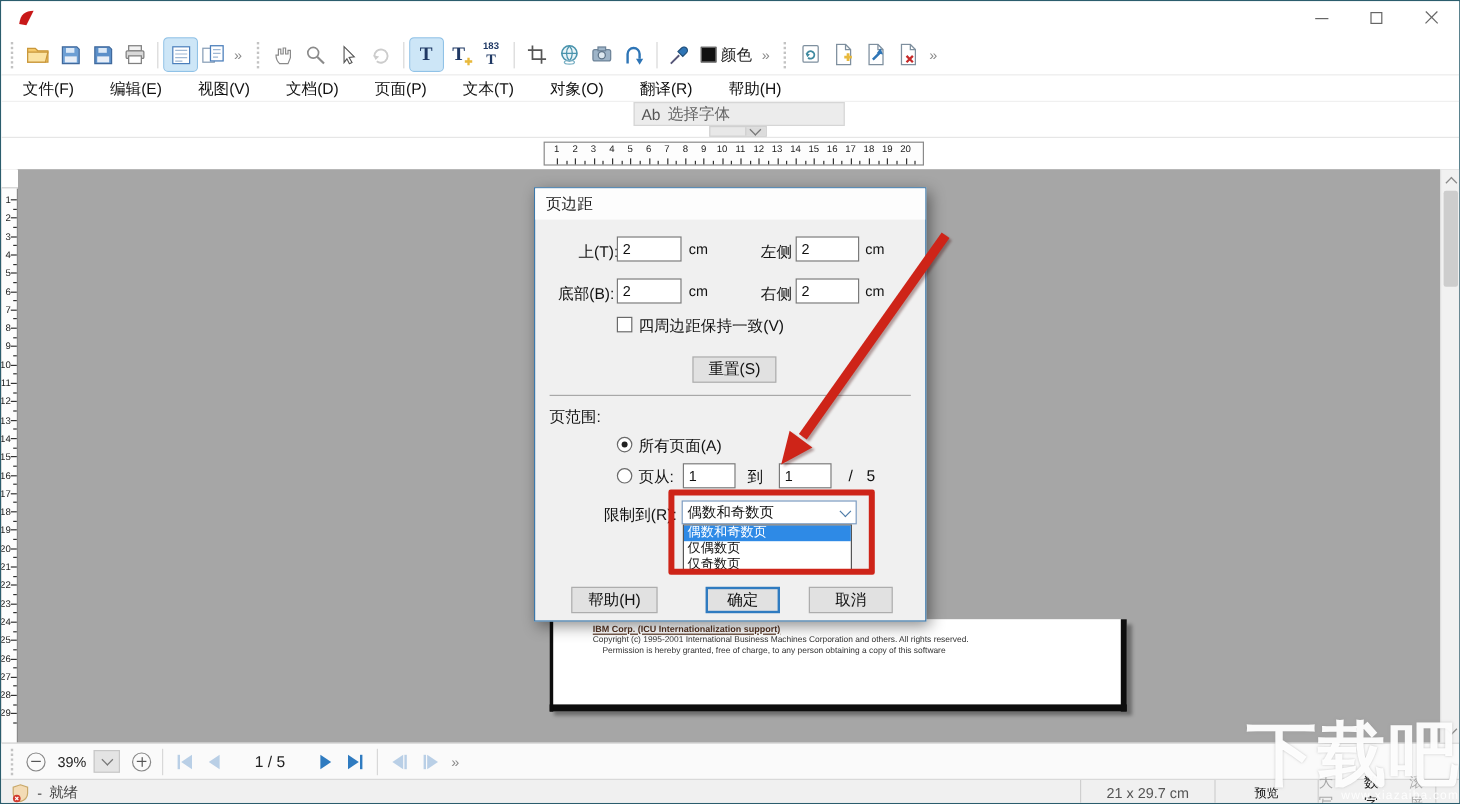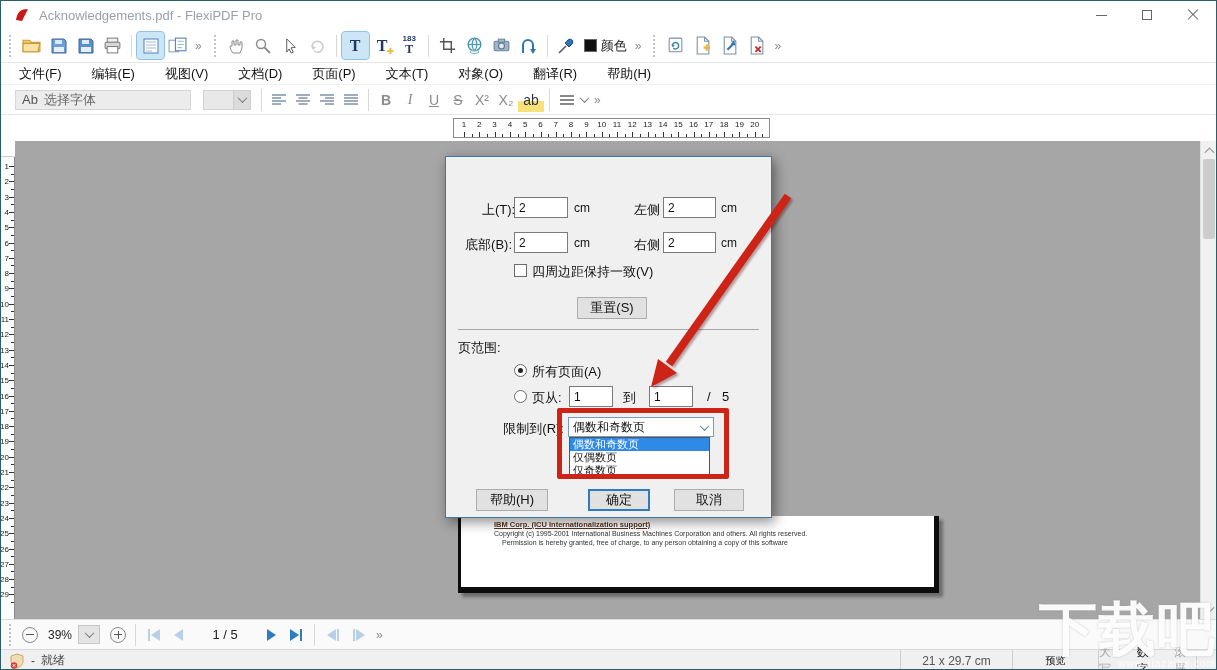--- a/index.html
+++ b/index.html
@@ -29,21 +29,21 @@
   .mini { position:absolute; font-size:8px; font-weight:bold; }
   .swatch { display:flex; align-items:center; gap:4px; padding:0 4px; height:27px; }
   .swatch .box { width:13px; height:13px; background:#111; border:1px solid #666; }
   .swatch .lbl { font-size:13px; color:#222; }
 
   
   .menubar { position:absolute; left:0; top:62px; width:100%; height:22px; background:#fff; display:flex; align-items:center; border-bottom:1px solid #f0f0f0; }
   .menu-item { font-size:13px; color:#111; padding:2px 12px; margin-left:6px; }
 
   
-  .formatbar { position:absolute; left:0; top:84px; width:100%; height:30px; background:#fff; border-bottom:1px solid #e6e6e6; display:flex; align-items:center; }
+  .formatbar { position:absolute; left:0; top:84px; width:100%; height:30px; background:#fff; border-bottom:1px solid #e6e6e6; display:flex; align-items:center;flex-direction:column; }
   .fontbox { width:176px; height:20px; background:#ececec; border:1px solid #d6d6d6; margin-left:14px; display:flex; align-items:center; gap:6px; padding:0 6px; }
   .fontbox .ab { font-size:13px; color:#555; }
   .fontbox .ph { font-size:13px; color:#666; }
   .sizecombo { width:48px; height:20px; background:#e8e8e8; border:1px solid #d0d0d0; margin-left:12px; display:flex; }
   .sizecombo .dd { margin-left:auto; width:17px; background:#dcdcdc; border-left:1px solid #cfcfcf; display:flex; align-items:center; justify-content:center; }
   .cdown { width:7px; height:7px; border-right:1.5px solid #777; border-bottom:1.5px solid #777; transform:rotate(45deg) translate(-1px,-1px); }
   .fbtn { width:24px; height:24px; display:flex; align-items:center; justify-content:center; color:#8b8b8b; font-size:14px; }
   .fbtn.b { font-weight:bold; } .fbtn.i { font-style:italic; font-family:"Liberation Serif",serif; }
   .fbtn.u { text-decoration:underline; } .fbtn.s { text-decoration:line-through; }
   .fbtn.hl { background:linear-gradient(to top,#f7e27a 45%,transparent 45%); color:#333; width:26px; }
@@ -128,21 +128,20 @@
 </style>
 </head>
 <body>
 
 <div class="app">
 
   <div class="titlebar">
     <svg class="app-logo" viewBox="0 0 18 18">
         <path d="M3 14C4 6 8 3 15 3L9 15z" fill="#c81818"></path>
       </svg>
-    <span class="title-text">Acknowledgements.pdf - FlexiPDF Pro</span>
     <div class="win-controls">
       <div class="win-btn">
           <span class="min-glyph"></span>
         </div>
       <div class="win-btn">
           <span class="max-glyph"></span>
         </div>
       <div class="win-btn">
           <span class="close-glyph"></span>
         </div>
@@ -521,20 +520,21 @@
 
     <div class="page">
       <div class="pagetext">
         <div class="hd">IBM Corp. (ICU Internationalization support)</div>
         <div class="ln">Copyright (c) 1995-2001 International Business Machines Corporation and others. All rights reserved.</div>
         <div class="ln indent">Permission is hereby granted, free of charge, to any person obtaining a copy of this software</div>
       </div>
     </div>
 
     <div class="dialog">
+      <div class="dlg-title">页边距</div>
 
       <span class="dlg-lbl" style="left:36px; top:44px; width:30px; text-align:right;">上(T):</span>
       <input class="dlg-input" style="left: 68px; top: 40px; width: 54px;" value="2">
       <span class="dlg-lbl" style="left:128px; top:44px; font-size:12px;">cm</span>
       <span class="dlg-lbl" style="left:188px; top:44px;">左侧</span>
       <input class="dlg-input" style="left: 217px; top: 40px; width: 53px;" value="2">
       <span class="dlg-lbl" style="left:275px; top:44px; font-size:12px;">cm</span>
 
       <span class="dlg-lbl" style="left:14px; top:79px; width:52px; text-align:right;">底部(B):</span>
       <input class="dlg-input" style="left: 68px; top: 75px; width: 54px;" value="2">

